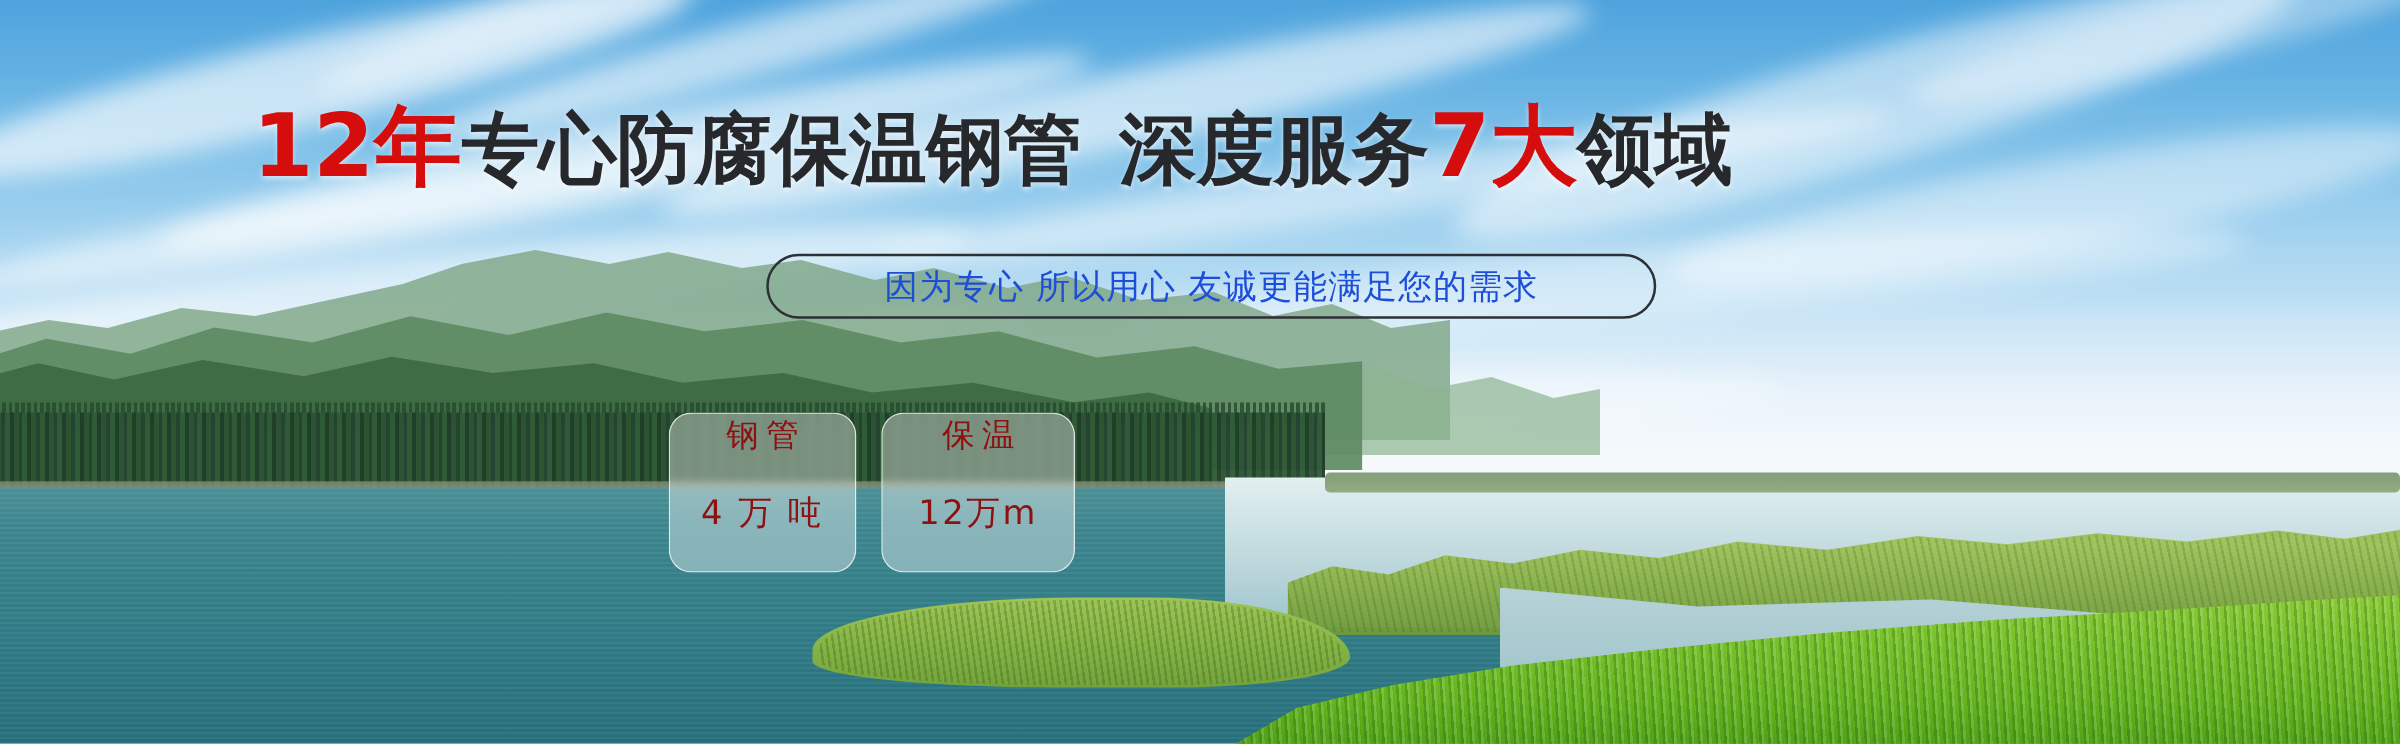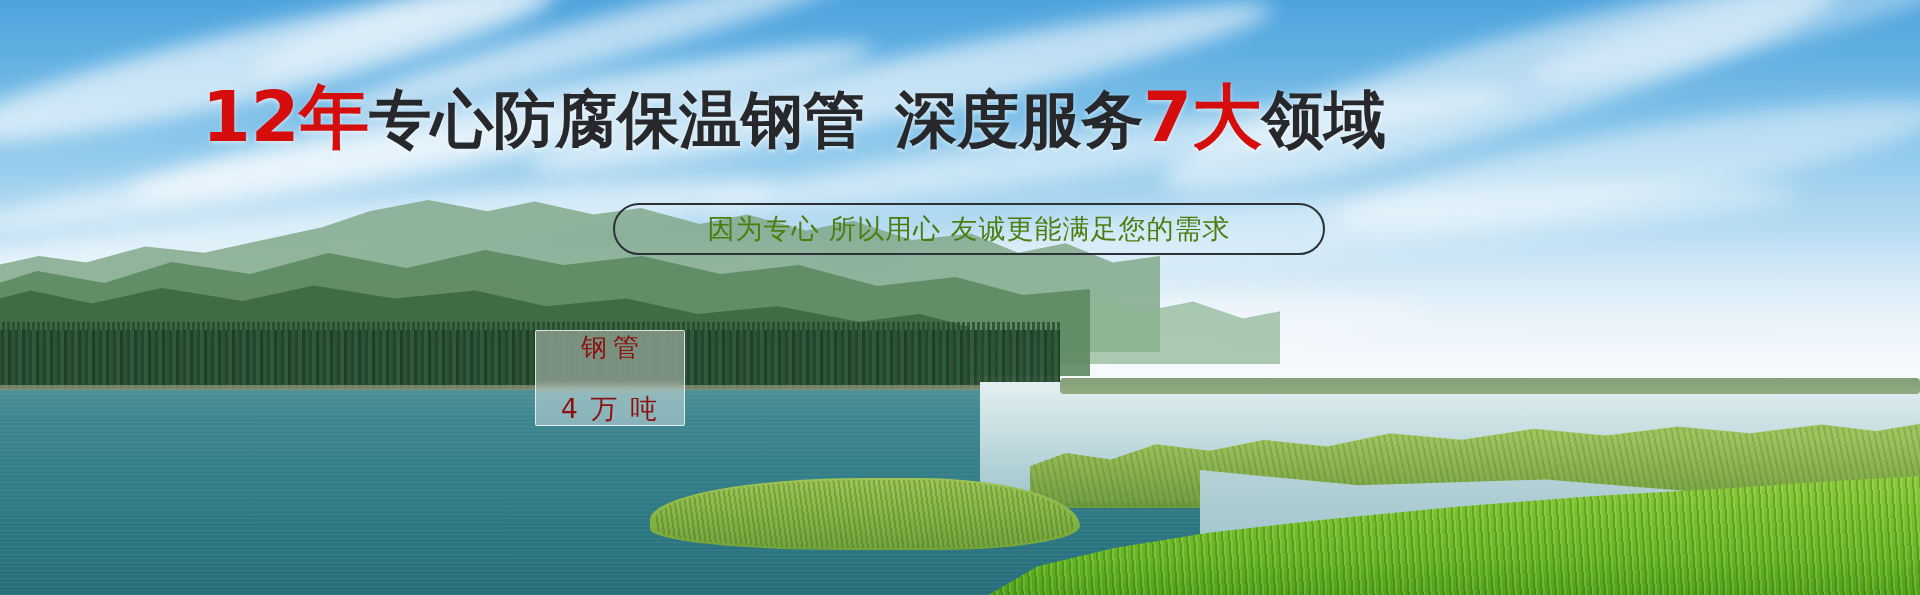--- a/index.html
+++ b/index.html
@@ -169,33 +169,33 @@
   .hl-dark{color:#26282c;}
   .hl-gap{display:inline-block;width:30px;}
 
   .pill{
     position:absolute;left:613px;top:203px;width:712px;height:52px;
     border:2px solid #2c3136;border-radius:26px;
     display:flex;align-items:center;justify-content:center;
     box-sizing:border-box;
   }
   .pill-text{
-    font-size:27px;color:#4d7c0f;font-weight:500;white-space:nowrap;
+    font-size:27px;color:#1d4ed8;font-weight:500;white-space:nowrap;
     font-family:"DejaVu Sans","Liberation Sans",sans-serif;
     letter-spacing:1px;
   }
 
   
   .cards{position:absolute;left:535px;top:330px;display:flex;gap:20px;}
   .card{
-    width:150px;height:96px;
+    width:150px;height:128px;
     background:rgba(255,255,255,.38);
     border:1px solid rgba(255,255,255,.75);
-    border-radius:2px;
-    display:flex;flex-direction:column;align-items:center;justify-content:center;
+    border-radius:18px;
+    display:flex;flex-direction:column;align-items:center;justify-content:flex-start;
     box-sizing:border-box;
     backdrop-filter:blur(3px);
   }
   .card.w2{width:175px;}
   .card.w3{width:155px;}
   .card-title{
     font-size:26px;color:#8d1111;letter-spacing:6px;text-indent:6px;
     font-family:"DejaVu Sans","Liberation Sans",sans-serif;
     margin-bottom:26px;white-space:nowrap;
   }
@@ -258,16 +258,20 @@
   </div>
 
   <div class="cards">
 
     <div class="card">
       <span class="card-title">钢管</span>
       <span class="card-value"><span>4 万 吨</span></span>
     </div>
 
 
+    <div class="card w3">
+      <span class="card-title">保温</span>
+      <span class="card-value"><span>12万m</span></span>
+    </div>
 
   </div>
 
 </div>
 
 </body></html>

